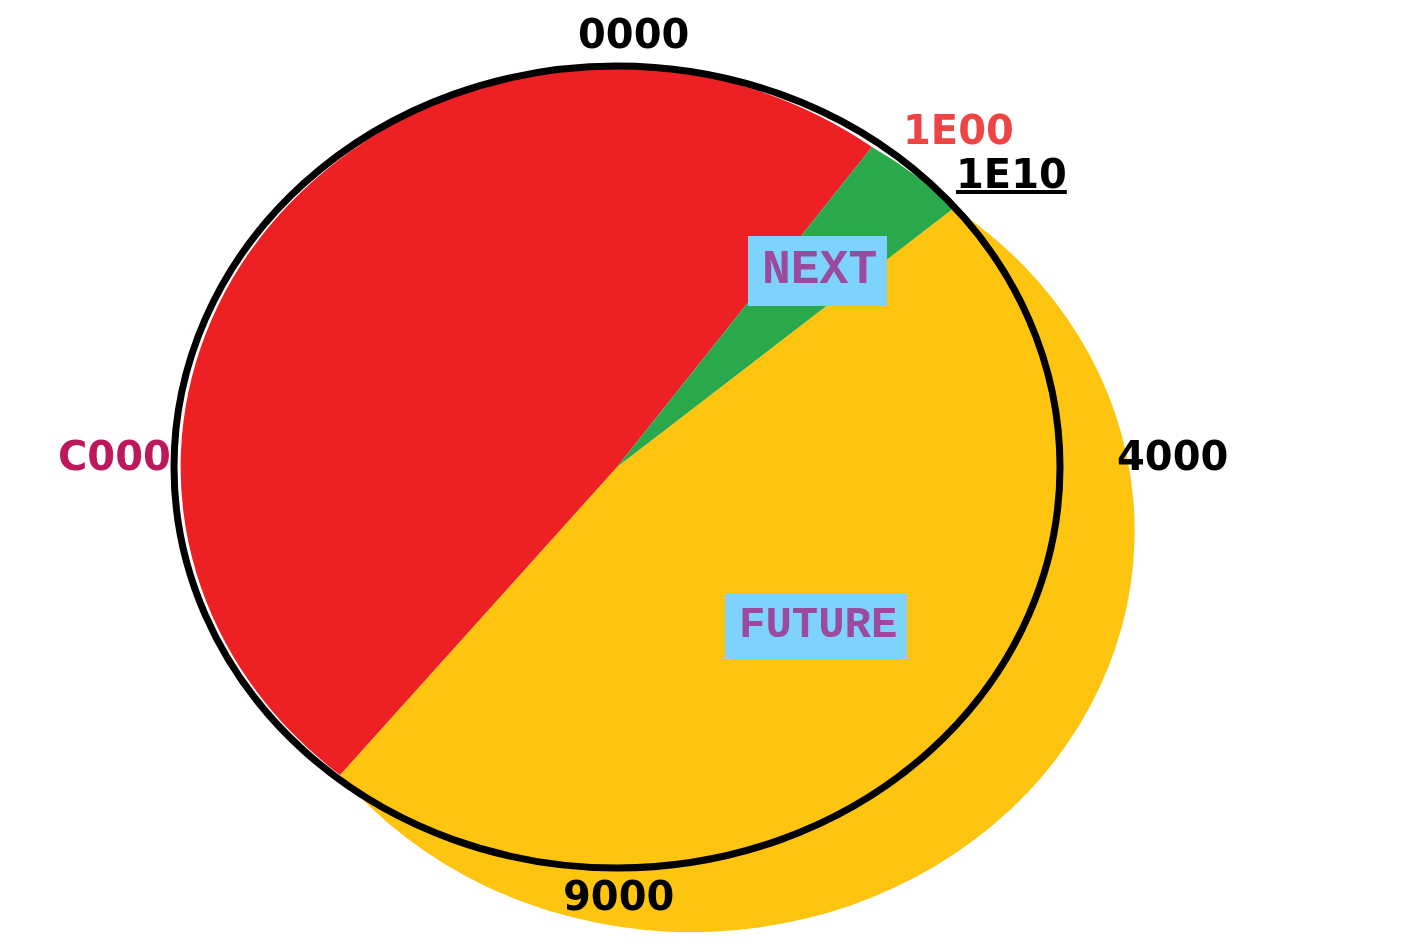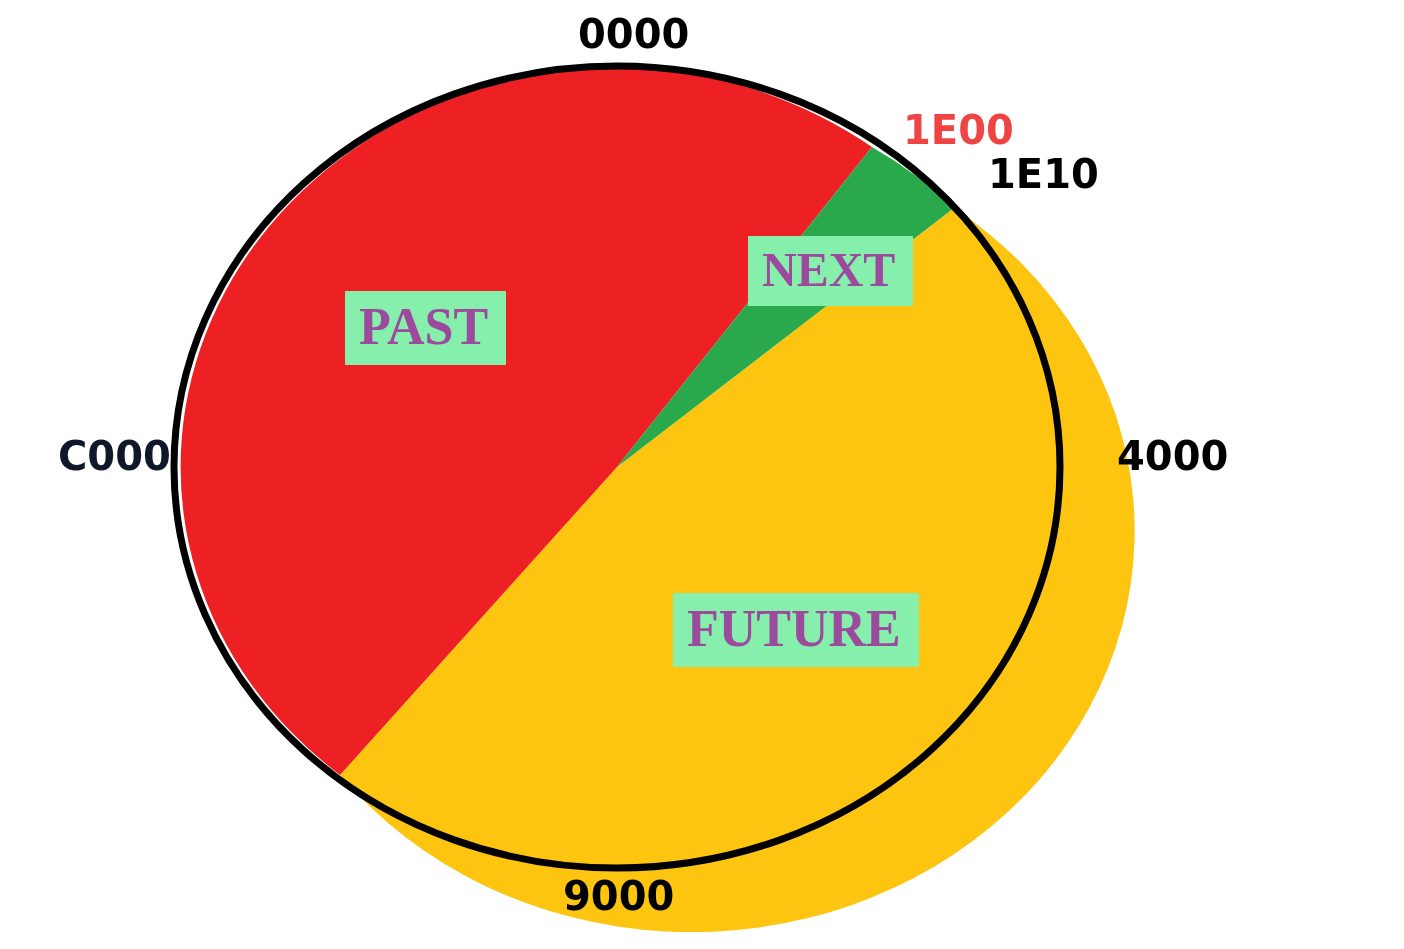--- a/index.html
+++ b/index.html
@@ -28,36 +28,36 @@
     font-family: "DejaVu Sans", sans-serif;
     font-weight: bold;
     font-size: 40px;
     color: #000000;
     white-space: nowrap;
     line-height: 1;
   }
 
   .wedge-label {
     position: absolute;
-    font-family: Liberation Serif, serif;
+    font-family: Liberation Mono, monospace;
     font-weight: bold;
     color: #9c4a9e;
-    background: #86efac;
+    background: #7dd3fc;
     white-space: nowrap;
     line-height: 1;
-    padding: 10px 18px 12px 14px;
+    padding: 10px 10px 12px 14px;
   }
 
   #label-past     { font-size: 52px; left: 345px; top: 291px; }
   #label-next     { font-size: 48px; left: 748px; top: 236px; }
-  #label-future   { font-size: 52px; left: 673px; top: 593px; }
+  #label-future   { font-size: 44px; left: 725px; top: 593px; }
 
   #label-0000 { left: 578px; top: 14px; }
   #label-1e00 { left: 903px; top: 110px; }
-  #label-1e10 { left: 988px; top: 154px; }
+  #label-1e10 { left: 956px; top: 154px; text-decoration: underline; }
   #label-4000 { left: 1077px; top: 436px; margin-left: 40px; }
   #label-8000 { left: 563px; top: 876px; }
   #label-c000 { left: 58px; top: 436px; }
 </style>
 </head>
 <body style="background: rgb(255, 255, 255);">
 
 <div id="diagram">
 
   <svg id="pie-svg" width="1404" height="949" viewBox="0 0 1404 949">
@@ -90,22 +90,21 @@
   <div class="ring-label" id="label-0000" style="color: rgb(0, 0, 0);">0000</div>
 
   <div class="ring-label" id="label-1e00" style="color: #ef4444;">1E00</div>
 
   <div class="ring-label" id="label-1e10" style="color: rgb(0, 0, 0);">1E10</div>
 
   <div class="ring-label" id="label-4000" style="color: rgb(0, 0, 0);">4000</div>
 
   <div class="ring-label" id="label-8000" style="color: rgb(0, 0, 0);">9000</div>
 
-  <div class="ring-label" id="label-c000" style="color: #0f172a;">C000</div>
+  <div class="ring-label" id="label-c000" style="color: #be185d;">C000</div>
 
   
-  <div class="wedge-label" id="label-past" style="color: rgb(156, 74, 158);">PAST</div>
 
   <div class="wedge-label" id="label-next" style="color: rgb(156, 74, 158);">NEXT</div>
 
   <div class="wedge-label" id="label-future" style="color: rgb(156, 74, 158);">FUTURE</div>
 
 </div>
 
 </body></html>

